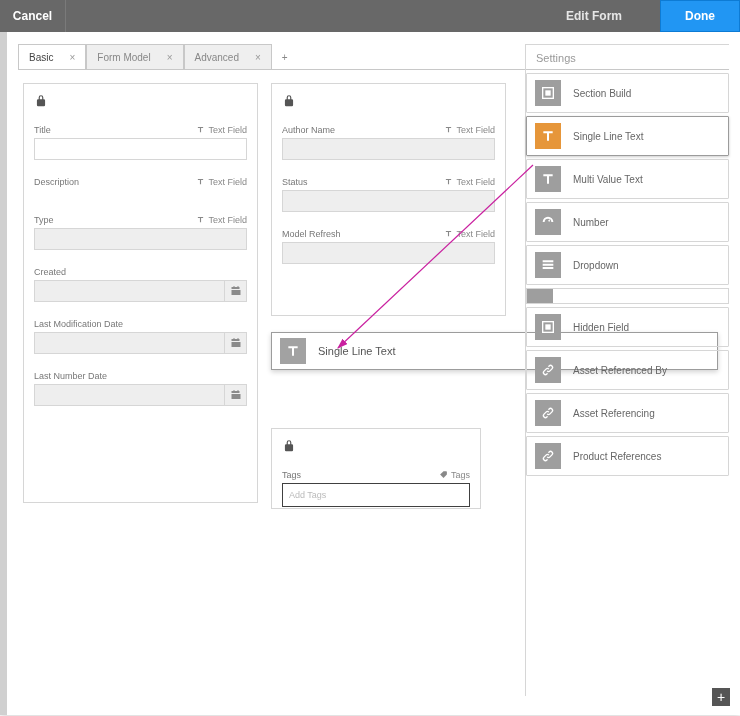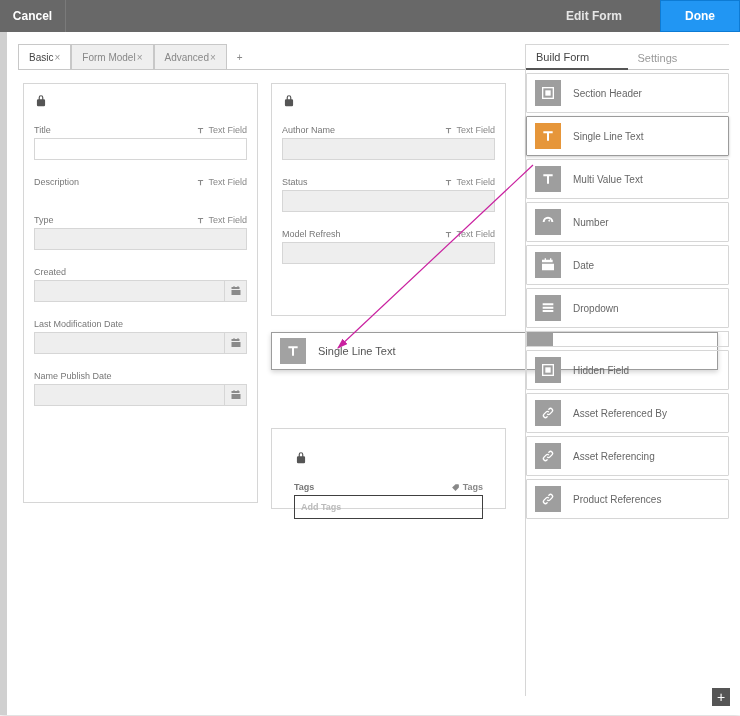--- a/index.html
+++ b/index.html
@@ -7,35 +7,35 @@
   .drop-shadow { position:absolute; top:0; left:0; width:740px; height:715px; background:#fff; box-shadow:0 0 6px rgba(0,0,0,.25); }
   .left-rail { position:absolute; top:32px; left:0; width:7px; height:683px; background:#d0d0d0; }
   
   .titlebar { position:absolute; top:0; left:0; right:0; height:32px; background:#686868; display:flex; align-items:center;font-weight:bold; }
   .btn { height:32px; display:flex; align-items:center; justify-content:center; font-size:12px; cursor:pointer; }
   .btn-cancel { width:66px; border-right:1px solid #7a7a7a; color:#fff; }
   .btn-done { width:80px; margin-left:auto; background:#2196f3; border:1px solid #0d7bd4; color:#fff; }
   .title { position:absolute; left:0; width:622px; text-align:right; color:#e6e6e6; font-size:12px; line-height:32px; pointer-events:none;padding-left:12px;}
   
   .tabs { position:absolute; top:44px; left:18px; display:flex; height:26px; }
-  .tab { border:1px solid #c8c8c8; border-bottom:none; padding:0 10px; display:flex; align-items:center; gap:1px; font-size:10px; color:#888; background:#efefef; cursor:pointer; }
+  .tab { border:1px solid #c8c8c8; border-bottom:none; padding:0 10px; display:flex; align-items:center; gap:16px; font-size:10px; color:#888; background:#efefef; cursor:pointer; }
   .tab.active { background:#fff; color:#444; }
   .tab .x { font-size:10px; color:#999; cursor:pointer;}
   .tab-bottom { position:absolute; top:69px; left:18px; right:11px; height:1px; background:#c8c8c8; }
   
   .canvas { position:absolute; top:78px; left:18px; width:498px; height:603px; background:#fff; }
   .col { position:absolute; top:5px; width:235px; border:1px solid #d6d6d6; background:#fff; padding:10px 10px 14px; }
   .col1 { left:5px; height:420px; }
   .col2 { left:253px; height:233px; }
-  .col3 { left:253px; top:350px; height:81px; width:235px; position:absolute; border:1px solid #d6d6d6; padding:22px;font-weight:bold;}
+  .col3 { left:253px; top:350px; height:81px; width:210px; position:absolute; border:1px solid #d6d6d6; padding:10px;}
   .lock { width:14px; height:14px; margin-bottom:8px; }
   .lock svg { width:14px; height:14px; fill:#555; }
   .field { margin-bottom:16px;margin-top:17px; }
   .field-row { display:flex; justify-content:space-between; align-items:center; font-size:9px; color:#777; margin-bottom:3px; }
-  .ftype { display:flex; align-items:center; gap:3px; color:#888;}
+  .ftype { display:flex; align-items:flex-start; gap:3px; color:#888;}
   .ftype svg { width:9px; height:9px; fill:#888;}
   .input-box { height:22px; background:#eee; border:1px solid #d6d6d6; width:100%; }
   .input-box.white { background:#fff;}
   .date-row { display:flex; }
   .date-row .input-box { flex:1; }
   .calbtn { width:22px; height:22px; background:#eee; border:1px solid #d6d6d6; border-left:none; display:flex; align-items:center; justify-content:center;}
   .calbtn svg { width:12px; height:12px; fill:#8a8a8a;}
   .tag-input { height:24px; border:1px solid #404040; width:100%; padding:0 6px; display:flex; align-items:center; color:#bbb; font-size:9px;}
   
   .drop-card { position:absolute; left:253px; top:254px; width:447px; height:38px; background:#fff; border:1px solid #9c9c9c; box-shadow:0 2px 5px rgba(0,0,0,.18); display:flex; align-items:center; padding:0 8px; gap:12px;}
@@ -154,21 +154,21 @@
             <div class="input-box"></div>
             <div class="calbtn">
               <svg viewBox="0 0 24 24">
                 <path d="M5 4h2V2h2v2h6V2h2v2h2v4H3V4h2zm-2 6h18v10H3z"></path>
               </svg>
             </div>
           </div>
         </div>
         <div class="field">
           <div class="field-row">
-            <span>Name Publish Date</span>
+            <span>Last Number Date</span>
           </div>
           <div class="date-row">
             <div class="input-box"></div>
             <div class="calbtn">
               <svg viewBox="0 0 24 24">
                 <path d="M5 4h2V2h2v2h6V2h2v2h2v4H3V4h2zm-2 6h18v10H3z"></path>
               </svg>
             </div>
           </div>
         </div>
@@ -248,32 +248,31 @@
       </div>
       <div class="tag-input">
         <span>Add Tags</span>
       </div>
     </div>
   </div>
 </div>
 
 <div class="rpanel">
   <div class="rtabs">
-    <div class="rtab active">Build Form</div>
     <div class="rtab">Settings</div>
   </div>
   <div class="rlist" id="rlist">
       <div class="ritem">
         <div class="ic">
           <svg viewBox="0 0 24 24">
             <rect x="4" y="4" width="16" height="16" fill="none" stroke="#fff" stroke-width="2"></rect>
             <rect x="8" y="8" width="8" height="8" fill="#fff"></rect>
           </svg>
         </div>
-        <span>Section Header</span>
+        <span>Section Build</span>
       </div>
       <div class="ritem orange dragging">
         <div class="ic">
           <svg viewBox="0 0 24 24">
             <path d="M5 5h14v3h-5.5v11h-3V8H5z"></path>
           </svg>
         </div>
         <span>Single Line Text</span>
       </div>
       <div class="ritem">
@@ -284,28 +283,20 @@
         </div>
         <span>Multi Value Text</span>
       </div>
       <div class="ritem">
         <div class="ic">
           <svg viewBox="0 0 24 24">
             <path d="M12 4a8 8 0 0 0-8 8h3a5 5 0 1 1 10 0h3a8 8 0 0 0-8-8zm0 6l4-3-2 5z"></path>
           </svg>
         </div>
         <span>Number</span>
-      </div>
-      <div class="ritem">
-        <div class="ic">
-          <svg viewBox="0 0 24 24">
-            <path d="M5 4h2V2h2v2h6V2h2v2h2v4H3V4h2zm-2 6h18v10H3z"></path>
-          </svg>
-        </div>
-        <span>Date</span>
       </div>
       <div class="ritem">
         <div class="ic">
           <svg viewBox="0 0 24 24">
             <path d="M4 5h16v3H4zm0 5h16v3H4zm0 5h16v3H4z"></path>
           </svg>
         </div>
         <span>Dropdown</span>
       </div>
       <div class="part-item">

